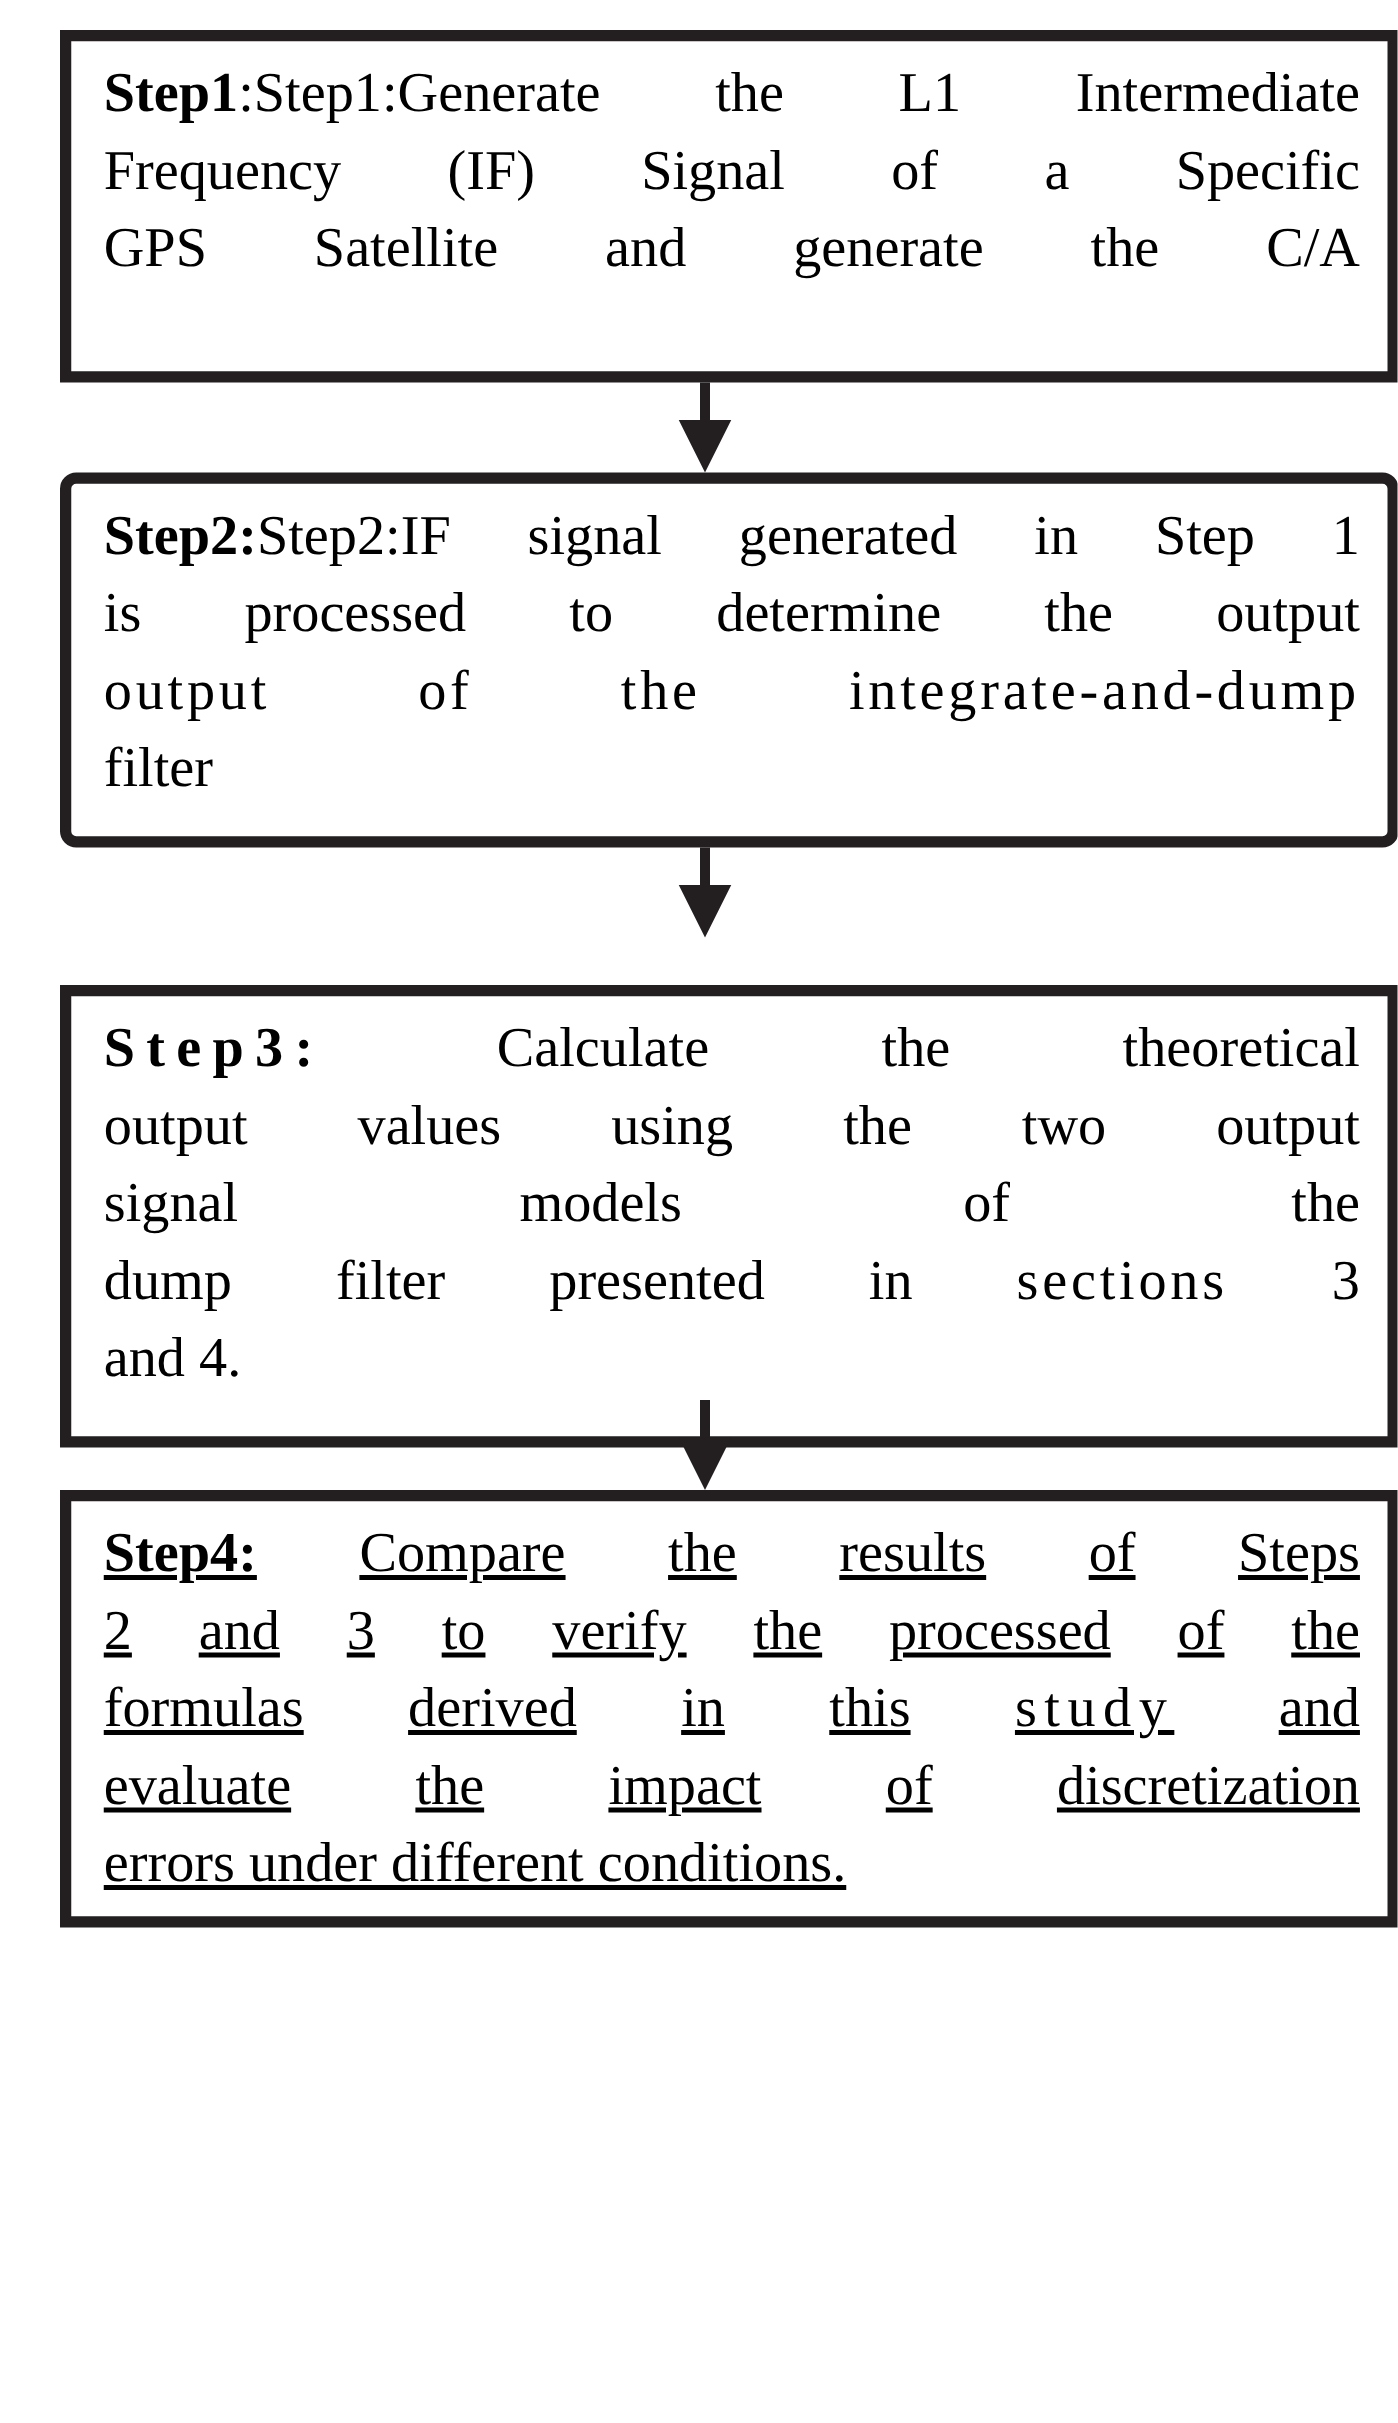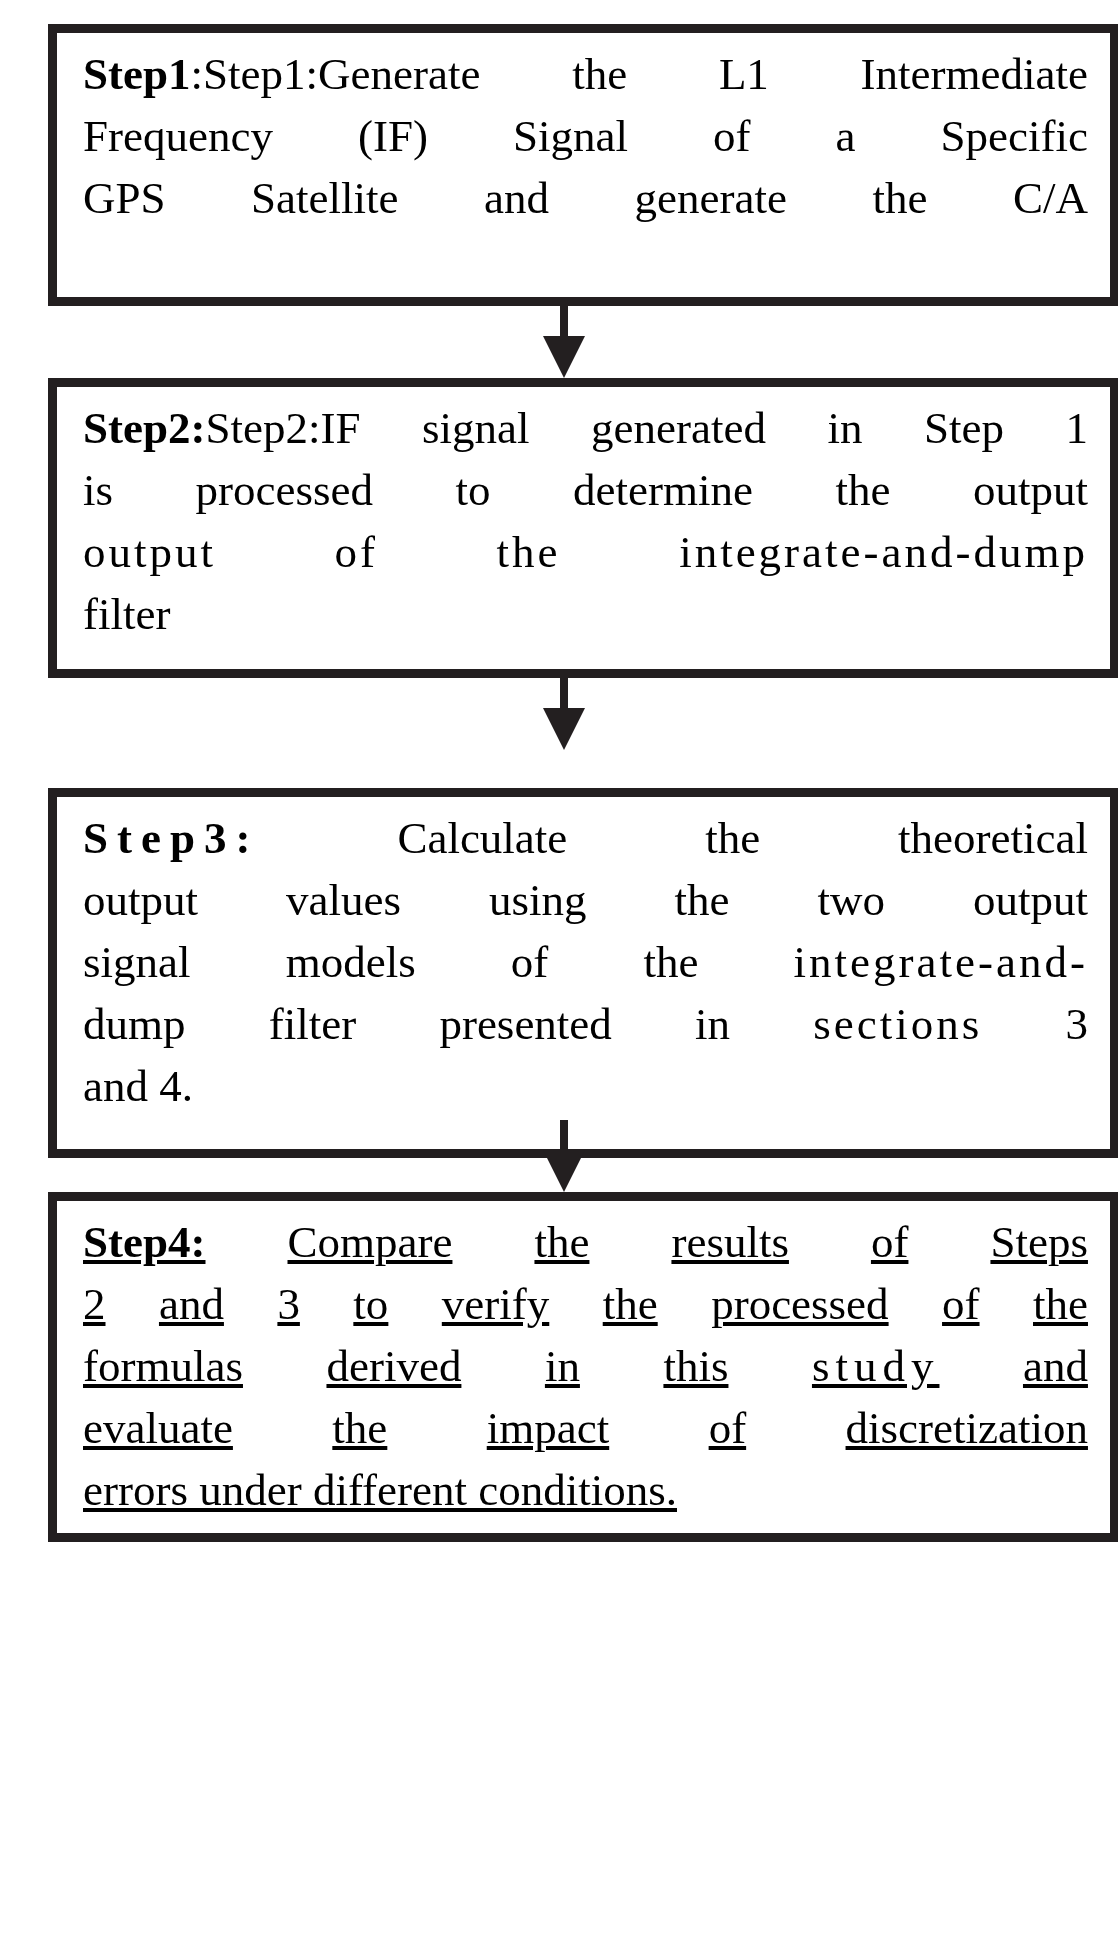--- a/index.html
+++ b/index.html
@@ -80,21 +80,21 @@
     left: 0;
     width: 0;
     height: 0;
     border-left: 21px solid transparent;
     border-right: 21px solid transparent;
     border-top: 42px solid #231f20;
   }
 
   
   #box-step1 { top: 24px;   height: 282px; }
-  #box-step2 { top: 378px;  height: 300px; }
+  #box-step2 { top: 378px;  height: 300px; border-radius: 13px; }
   #box-step3 { top: 788px;  height: 370px; }
   #box-step4 { top: 1192px; height: 350px; text-decoration: underline; }
 
   #arrow-1-2 { top: 306px; height: 72px; }
   #arrow-1-2 .shaft { height: 34px; }
   #arrow-1-2 .head  { top: 30px; }
 
   #arrow-2-3 { top: 678px; height: 72px; }
   #arrow-2-3 .shaft { height: 34px; }
   #arrow-2-3 .head  { top: 30px; }
@@ -187,21 +187,20 @@
         <span>using</span>
         <span>the</span>
         <span>two</span>
         <span>output</span>
       </span>
       <span class="ln just">
         <span>signal</span>
         <span>models</span>
         <span>of</span>
         <span>the</span>
-        <span class="sp-loose">integrate-and-</span>
       </span>
       <span class="ln just">
         <span>dump</span>
         <span>filter</span>
         <span>presented</span>
         <span>in</span>
         <span class="sp-loose">sections</span>
         <span>3</span>
       </span>
       <span class="ln">and 4.</span>

